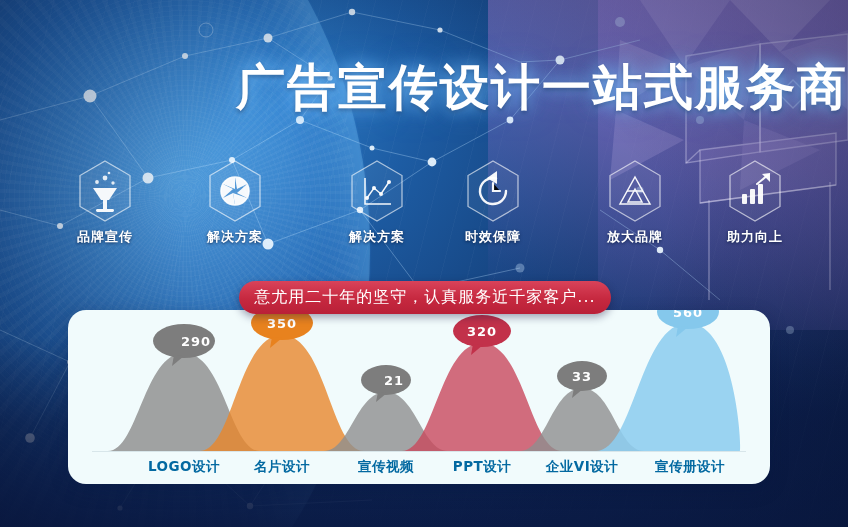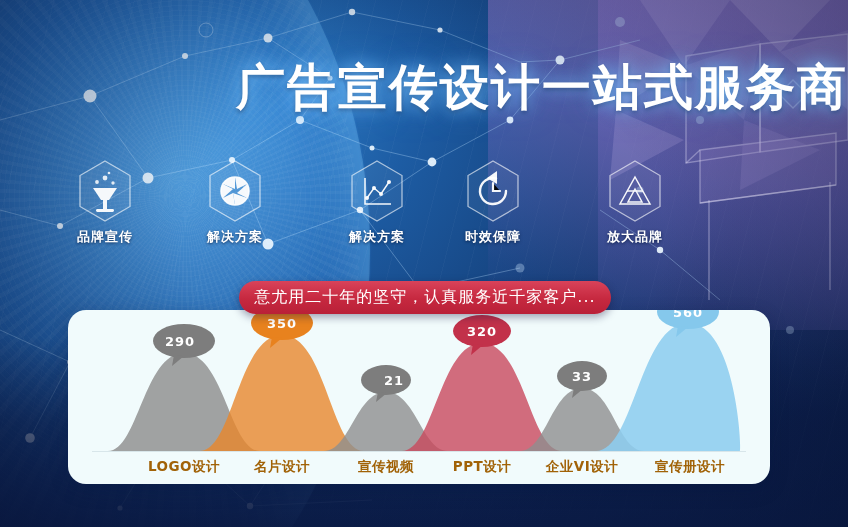--- a/index.html
+++ b/index.html
@@ -209,21 +209,21 @@
     top: 143px;
     width: 702px;
     height: 31px;
   }
   .cat-label {
     position: absolute;
     top: 5px;
     text-align: center;
     font-size: 13.5px;
     font-weight: bold;
-    color: #a16207;
+    color: #0369a1;
     letter-spacing: 0.5px;
     white-space: nowrap;
     font-family: "DejaVu Sans", "Liberation Sans", sans-serif;
   }
   .bubble-val {
     position: absolute;
     color: #ffffff;
     font-size: 13px;
     font-weight: bold;
     letter-spacing: 1px;
@@ -412,20 +412,37 @@
           <g stroke="#ffffff" stroke-width="1.5" fill="none" opacity="0.95">
             <polygon points="30,19 45,46 15,46"></polygon>
             <polygon points="30,31 37,44 23,44"></polygon>
             <path d="M 22 33 L 38 33"></path>
           </g>
         </svg>
       </div>
       <div class="feature-label">放大品牌</div>
     </div>
 
+    <div class="feature" style="left:650px">
+      <div class="hexwrap">
+        <svg width="60" height="66" viewBox="0 0 60 66">
+          <polygon points="30,3 55,17.5 55,48.5 30,63 5,48.5 5,17.5" fill="rgba(255,255,255,0.05)" stroke="rgba(255,255,255,0.62)" stroke-width="1.3"></polygon>
+          <g fill="#ffffff" opacity="0.95">
+            <rect x="17" y="36" width="5" height="10" rx="1"></rect>
+            <rect x="25" y="31" width="5" height="15" rx="1"></rect>
+            <rect x="33" y="26" width="5" height="20" rx="1"></rect>
+          </g>
+          <g stroke="#ffffff" stroke-width="2" fill="none" opacity="0.95" stroke-linecap="round">
+            <path d="M 32 26 L 43 17"></path>
+          </g>
+          <polygon points="45,15 45,24 37,16" fill="#ffffff" opacity="0.95"></polygon>
+        </svg>
+      </div>
+      <div class="feature-label">助力向上</div>
+    </div>
 
   </div>
 
   <div class="card">
     <svg class="chart-svg" viewBox="0 0 702 145" preserveAspectRatio="none">
 
       <g>
 
         <path d="M 40 141 C 70 141 76 43 116 43 C 156 43 162 141 192 141 Z" fill="#8e8e8e" fill-opacity="0.82"></path>
 
@@ -461,21 +478,21 @@
           <ellipse cx="514" cy="66" rx="25" ry="15" fill="#7d7d7d"></ellipse>
           <path d="M 506 78 L 504 88 L 515 79 Z" fill="#7d7d7d"></path>
         </g>
         <g>
           <ellipse cx="620" cy="2" rx="31" ry="17" fill="#85c8ec"></ellipse>
           <path d="M 610 16 L 608 27 L 620 17 Z" fill="#85c8ec"></path>
         </g>
       </g>
     </svg>
 
-    <div class="bubble-val" style="left:82px;  top:24px;  width:60px;">290</div>
+    <div class="bubble-val" style="left:98px;  top:24px;  width:60px;">290</div>
     <div class="bubble-val" style="left:184px; top:6px;   width:60px;">350</div>
     <div class="bubble-val" style="left:293px; top:63px;  width:50px;margin-left:8px;">21</div>
     <div class="bubble-val" style="left:384px; top:14px;  width:60px;">320</div>
     <div class="bubble-val" style="left:489px; top:59px;  width:50px;">33</div>
     <div class="bubble-val" style="left:590px; top:-5px;  width:60px;">560</div>
 
     <div class="axis-line"></div>
 
     <div class="cat-labels">
       <div class="cat-label" style="left:46px;  width:140px;">LOGO设计</div>

